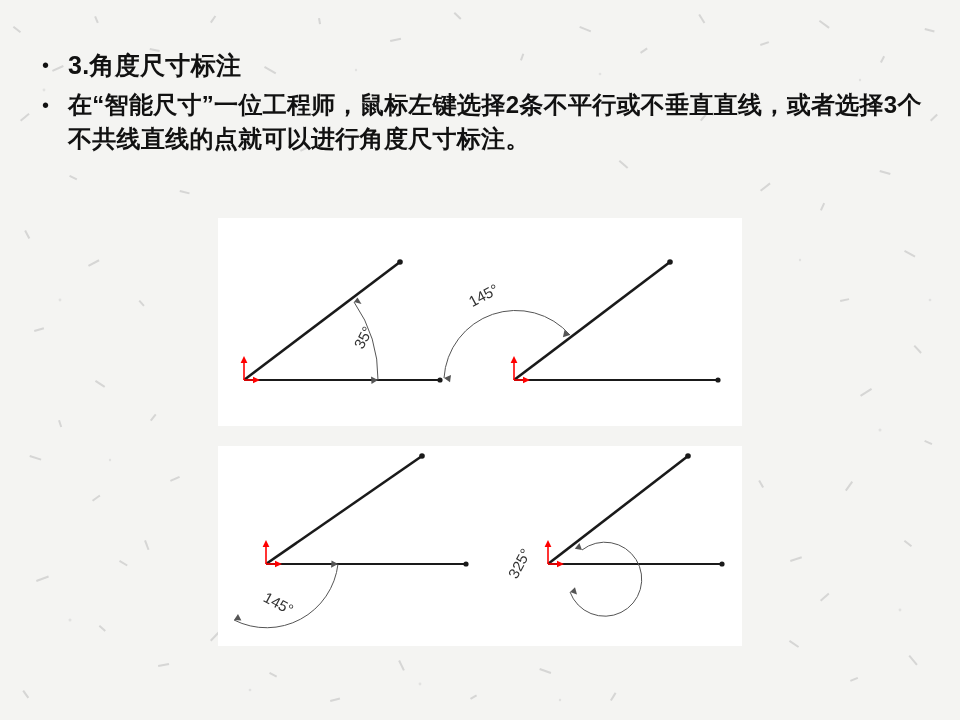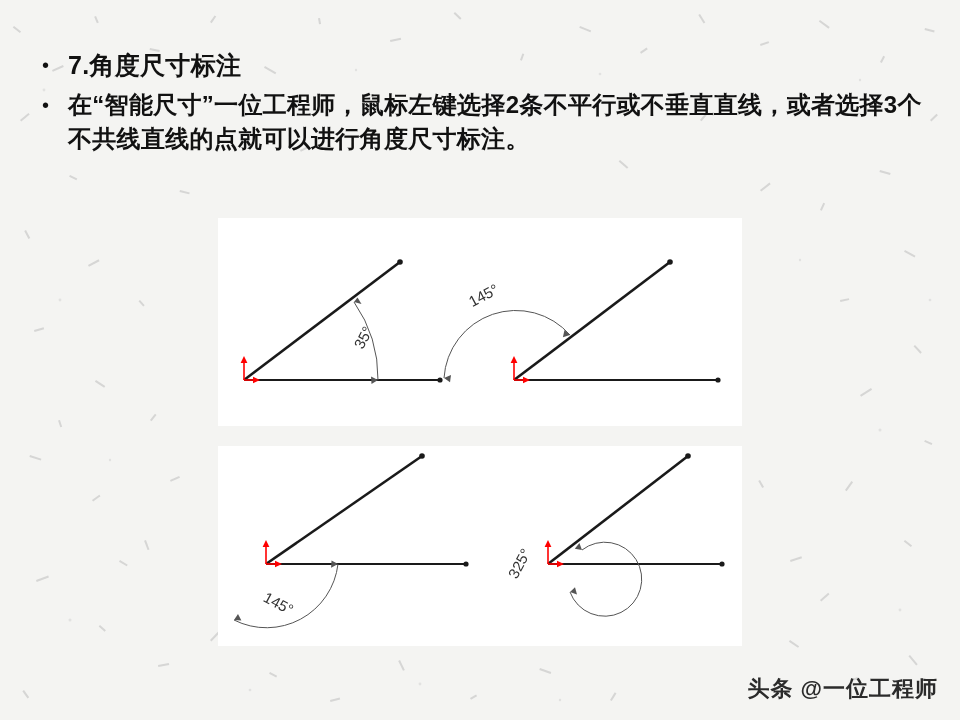--- a/index.html
+++ b/index.html
@@ -182,21 +182,21 @@
       <circle cx="880" cy="430" r="1.5"></circle>
       <circle cx="930" cy="300" r="1.3"></circle>
       <circle cx="800" cy="260" r="1.2"></circle>
       <circle cx="900" cy="610" r="1.4"></circle>
     </g>
   </svg>
 
   <div id="bullets">
     <div class="bullet-row">
       <div class="bullet-mark">•</div>
-      <div class="bullet-text">7.角度尺寸标注</div>
+      <div class="bullet-text">3.角度尺寸标注</div>
     </div>
     <div class="bullet-row">
       <div class="bullet-mark">•</div>
       <div class="bullet-text small">在“智能尺寸”一位工程师，鼠标左键选择2条不平行或不垂直直线，或者选择3个不共线直线的点就可以进行角度尺寸标注。</div>
     </div>
   </div>
 
   <div id="fig-top">
     <svg width="524" height="208" viewBox="0 0 524 208">
       <rect x="0" y="0" width="524" height="208" fill="#ffffff"></rect>
@@ -287,15 +287,14 @@
           <line x1="330" y1="118" x2="330" y2="96" stroke="#ff0000" stroke-width="1.6"></line>
           <path d="M 330 94 l -3.4 7 l 6.8 0 z" fill="#ff0000"></path>
           <line x1="330" y1="118" x2="344" y2="118" stroke="#ff0000" stroke-width="1.6"></line>
           <path d="M 346 118 l -7 -3.2 l 0 6.4 z" fill="#ff0000"></path>
         </g>
         <text class="ang-label" x="306" y="120" transform="rotate(-62 306 120)" text-anchor="middle">325°</text>
       </g>
     </svg>
   </div>
 
-  <div id="watermark">头条 @一位工程师</div>
 
 </div>
 
 </body></html>

